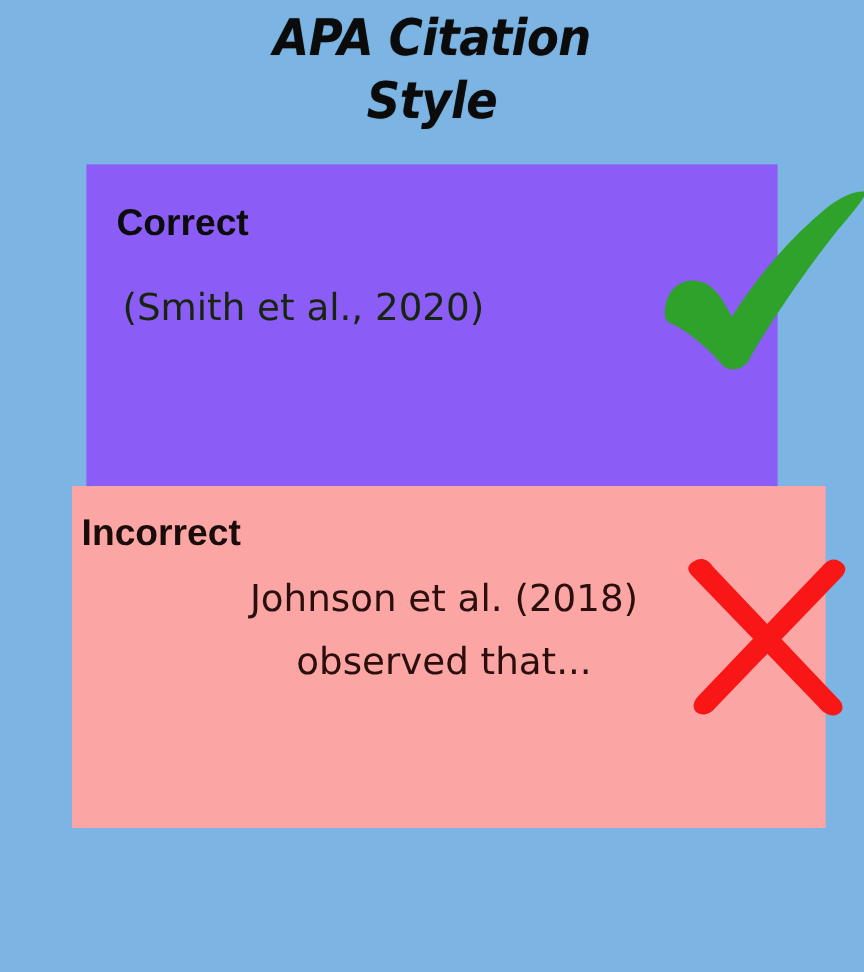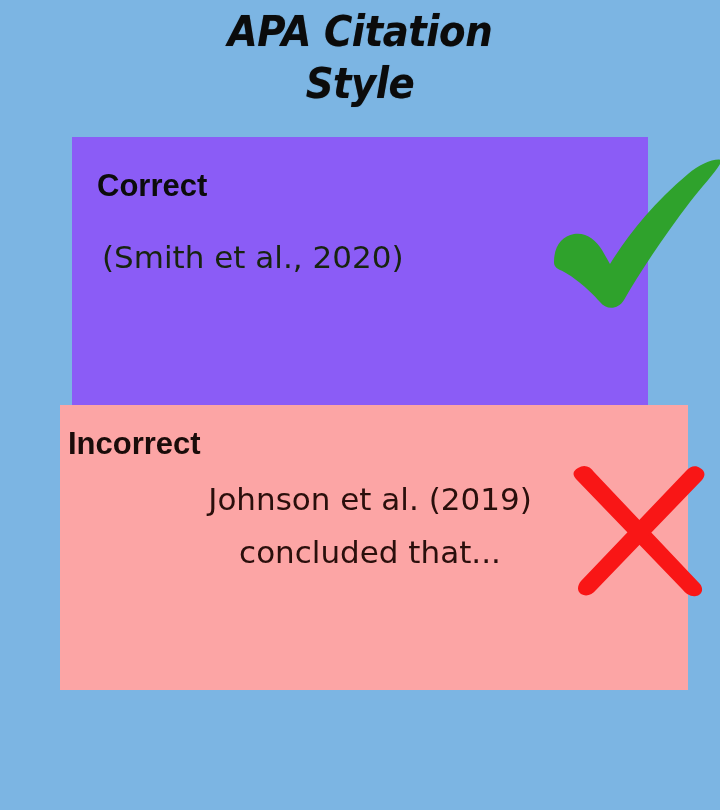--- a/index.html
+++ b/index.html
@@ -158,22 +158,22 @@
              C 170 12, 156 26, 142 44
              C 116 78, 92 114, 76 142
              C 70 152, 58 152, 52 144
              C 40 130, 22 116, 12 112
              C 8 110, 6 108, 6 104 Z" fill="#2FA22C"></path>
   </svg>
 
   <div class="card-incorrect">
     <div class="label-incorrect">Incorrect</div>
     <div class="body-incorrect">
-      <span class="ln">Johnson et al. (2019)</span>
-      <span class="ln">concluded that...</span>
+      <span class="ln">Johnson et al. (2018)</span>
+      <span class="ln">observed that...</span>
     </div>
 
   </div>
 
   <svg class="mark-cross" viewBox="0 0 142 136">
     <path d="M10 6
              C 16 2, 22 4, 26 10
              L 132 122
              C 136 127, 134 133, 128 134
              C 123 135, 118 132, 114 127

